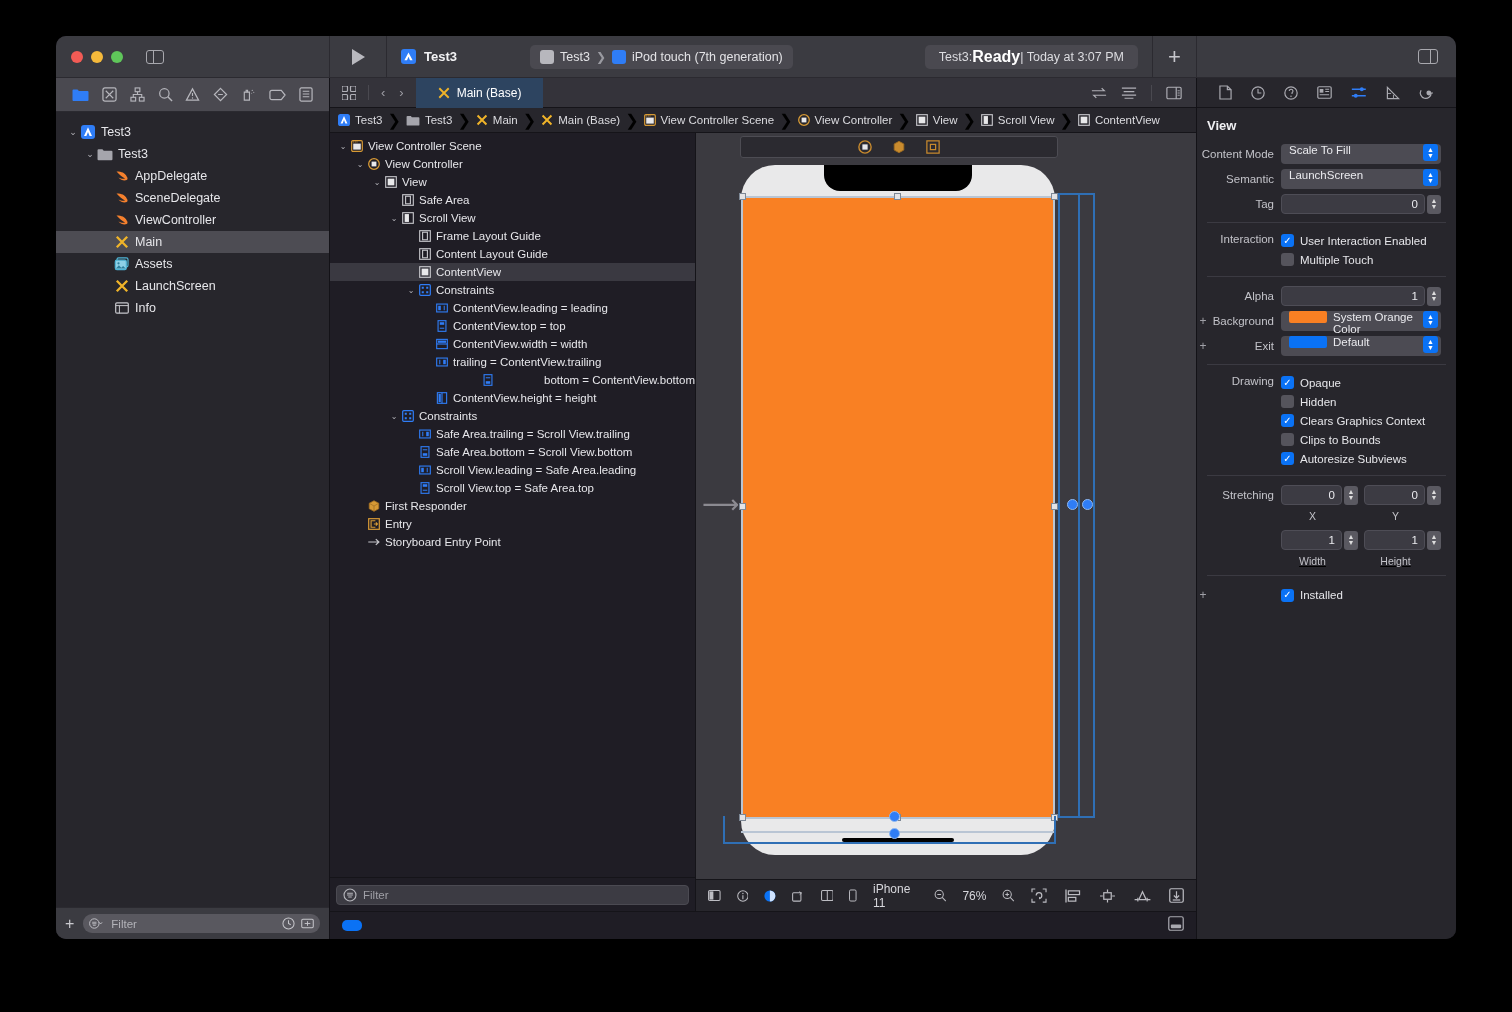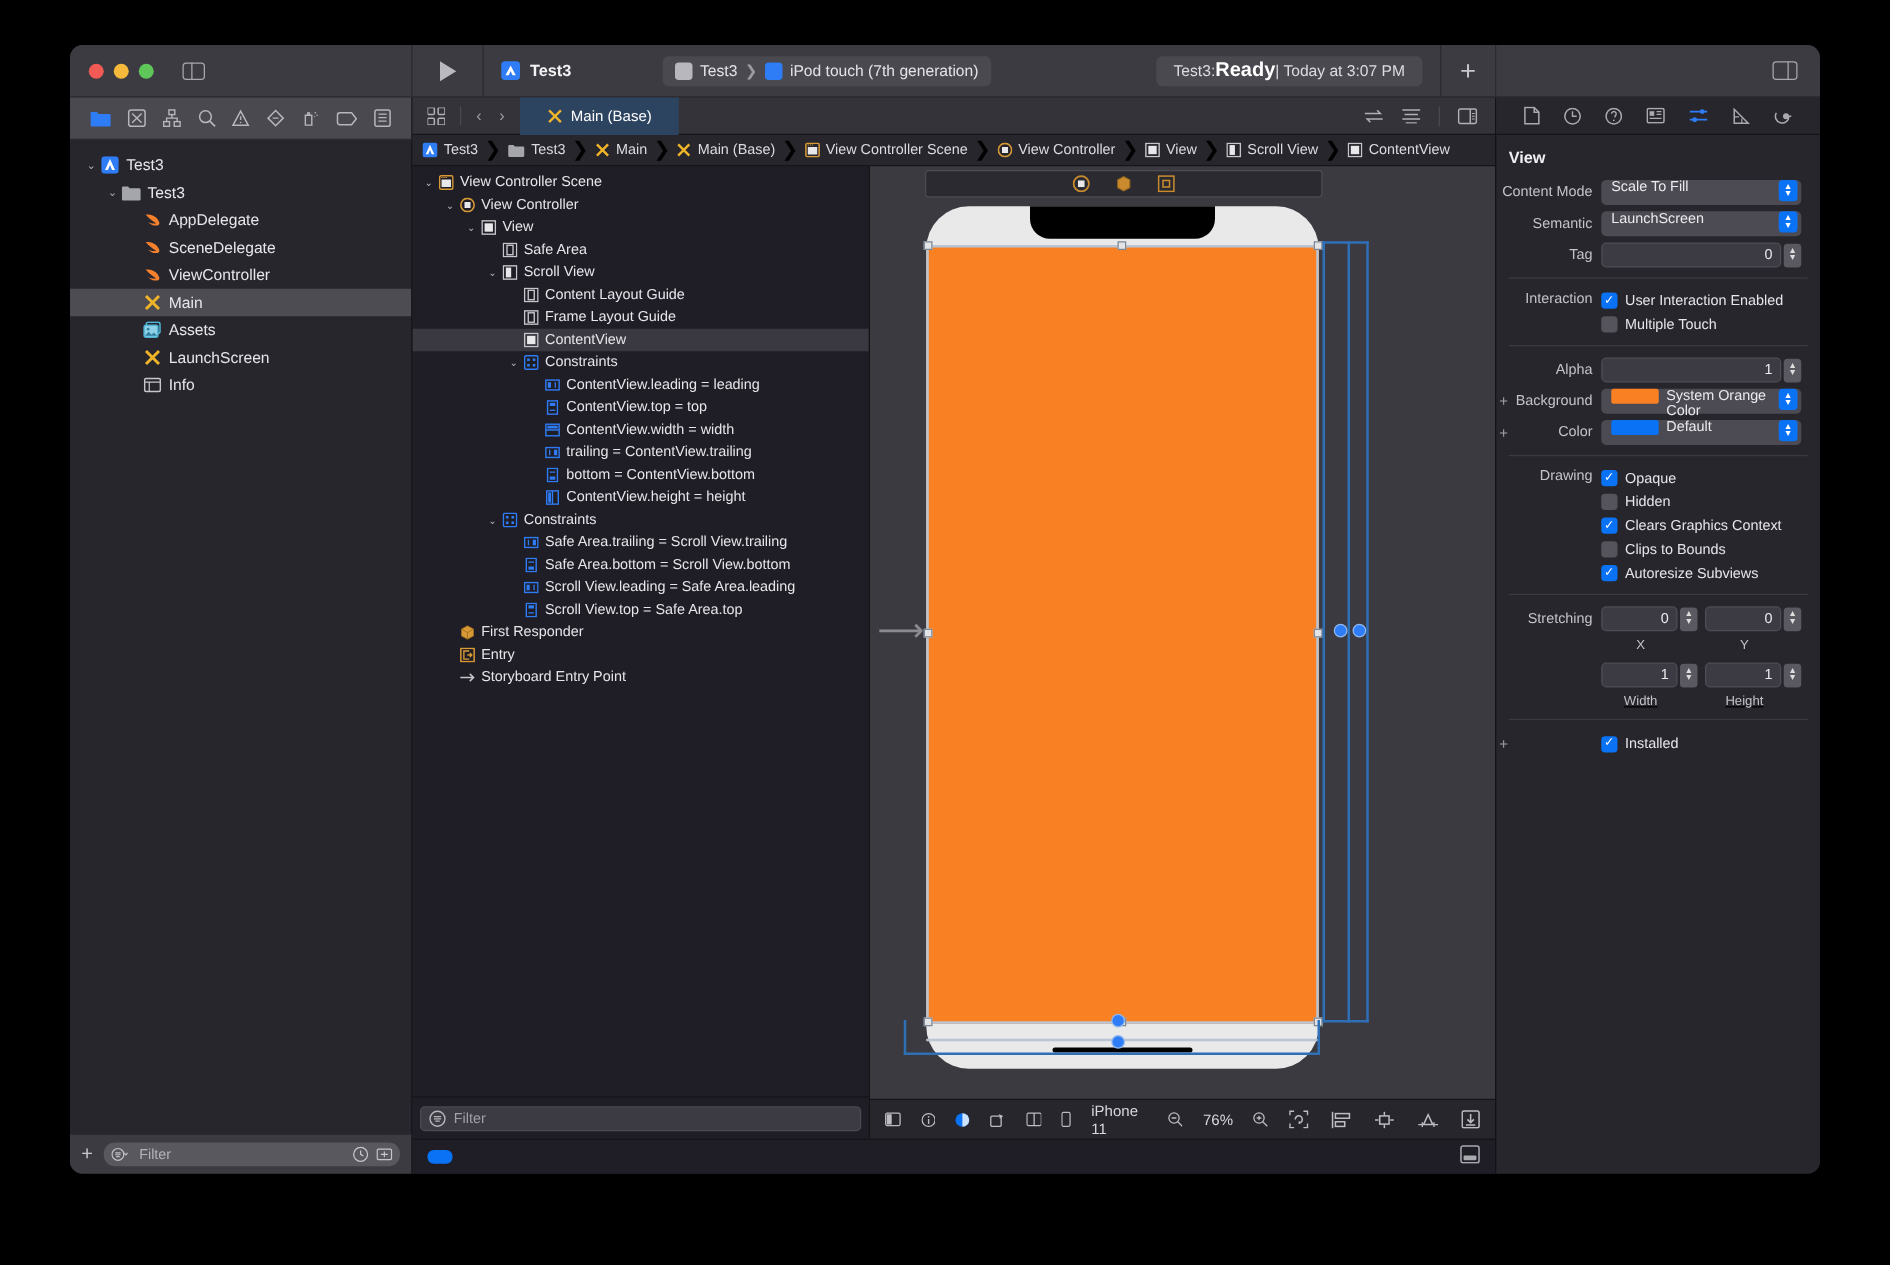--- a/index.html
+++ b/index.html
@@ -606,33 +606,33 @@
               <div class="orow" style="padding-left: 74px;">
                 <div class="tw"></div>
                 <div class="ic">
                   <span style="display: flex; align-items: center;">
                     <svg width="12" height="12" viewBox="0 0 14 14">
                       <rect x=".8" y=".8" width="12.4" height="12.4" fill="none" stroke="#c6c6cb" stroke-width="1.3"></rect>
                       <rect x="4.2" y="2.6" width="5.6" height="8.8" fill="none" stroke="#c6c6cb" stroke-width="1.3"></rect>
                     </svg>
                   </span>
                 </div>
-                <div>Content Layout Guide</div>
+                <div>Frame Layout Guide</div>
               </div>
               <div class="orow" style="padding-left: 74px;">
                 <div class="tw"></div>
                 <div class="ic">
                   <span style="display: flex; align-items: center;">
                     <svg width="12" height="12" viewBox="0 0 14 14">
                       <rect x=".8" y=".8" width="12.4" height="12.4" fill="none" stroke="#c6c6cb" stroke-width="1.3"></rect>
                       <rect x="4.2" y="2.6" width="5.6" height="8.8" fill="none" stroke="#c6c6cb" stroke-width="1.3"></rect>
                     </svg>
                   </span>
                 </div>
-                <div>Frame Layout Guide</div>
+                <div>Content Layout Guide</div>
               </div>
               <div class="orow sel" style="padding-left: 74px;">
                 <div class="tw"></div>
                 <div class="ic">
                   <span style="display: flex; align-items: center;">
                     <svg width="12" height="12" viewBox="0 0 14 14">
                       <rect x=".8" y=".8" width="12.4" height="12.4" fill="none" stroke="#c6c6cb" stroke-width="1.3"></rect>
                       <rect x="3.1" y="3.1" width="7.8" height="7.8" fill="#e8e8ea"></rect>
                     </svg>
                   </span>
@@ -696,21 +696,21 @@
                   <span style="display: flex; align-items: center;">
                     <svg width="12" height="12" viewBox="0 0 14 14">
                       <rect x=".8" y="2.4" width="12.4" height="9.2" fill="none" stroke="#2f7df6" stroke-width="1.3"></rect>
                       <rect x="8.4" y="4.4" width="3" height="5.2" fill="#2f7df6"></rect>
                       <path d="M4.4 4.4v5.2" stroke="#2f7df6" stroke-width="1.2"></path>
                     </svg>
                   </span>
                 </div>
                 <div>trailing = ContentView.trailing</div>
               </div>
-              <div class="orow" style="padding-left: 91px;">
+              <div class="orow" style="padding-left: 91px; justify-content: space-between;">
                 <div class="tw"></div>
                 <div class="ic">
                   <span style="display: flex; align-items: center;">
                     <svg width="12" height="12" viewBox="0 0 14 14">
                       <rect x="2.4" y=".8" width="9.2" height="12.4" fill="none" stroke="#2f7df6" stroke-width="1.3"></rect>
                       <rect x="4.4" y="8.4" width="5.2" height="3" fill="#2f7df6"></rect>
                       <path d="M4.4 4.4h5.2" stroke="#2f7df6" stroke-width="1.2"></path>
                     </svg>
                   </span>
                 </div>
@@ -1092,21 +1092,21 @@
             <div class="txt">System Orange Color</div>
             <div class="stepper-btn">
                 <span>▲</span>
                 <span>▼</span>
               </div>
           </div>
         </div>
 
         <div class="irow">
           <div class="iplus">+</div>
-          <div class="ilabel" style="width:72px;flex:0 0 72px;">Color</div>
+          <div class="ilabel" style="width:72px;flex:0 0 72px;">Exit</div>
           <div class="popup">
             <div class="swatch" style="background:#0a72f5;"></div>
             <div class="txt">Default</div>
             <div class="stepper-btn">
                 <span>▲</span>
                 <span>▼</span>
               </div>
           </div>
         </div>
 

